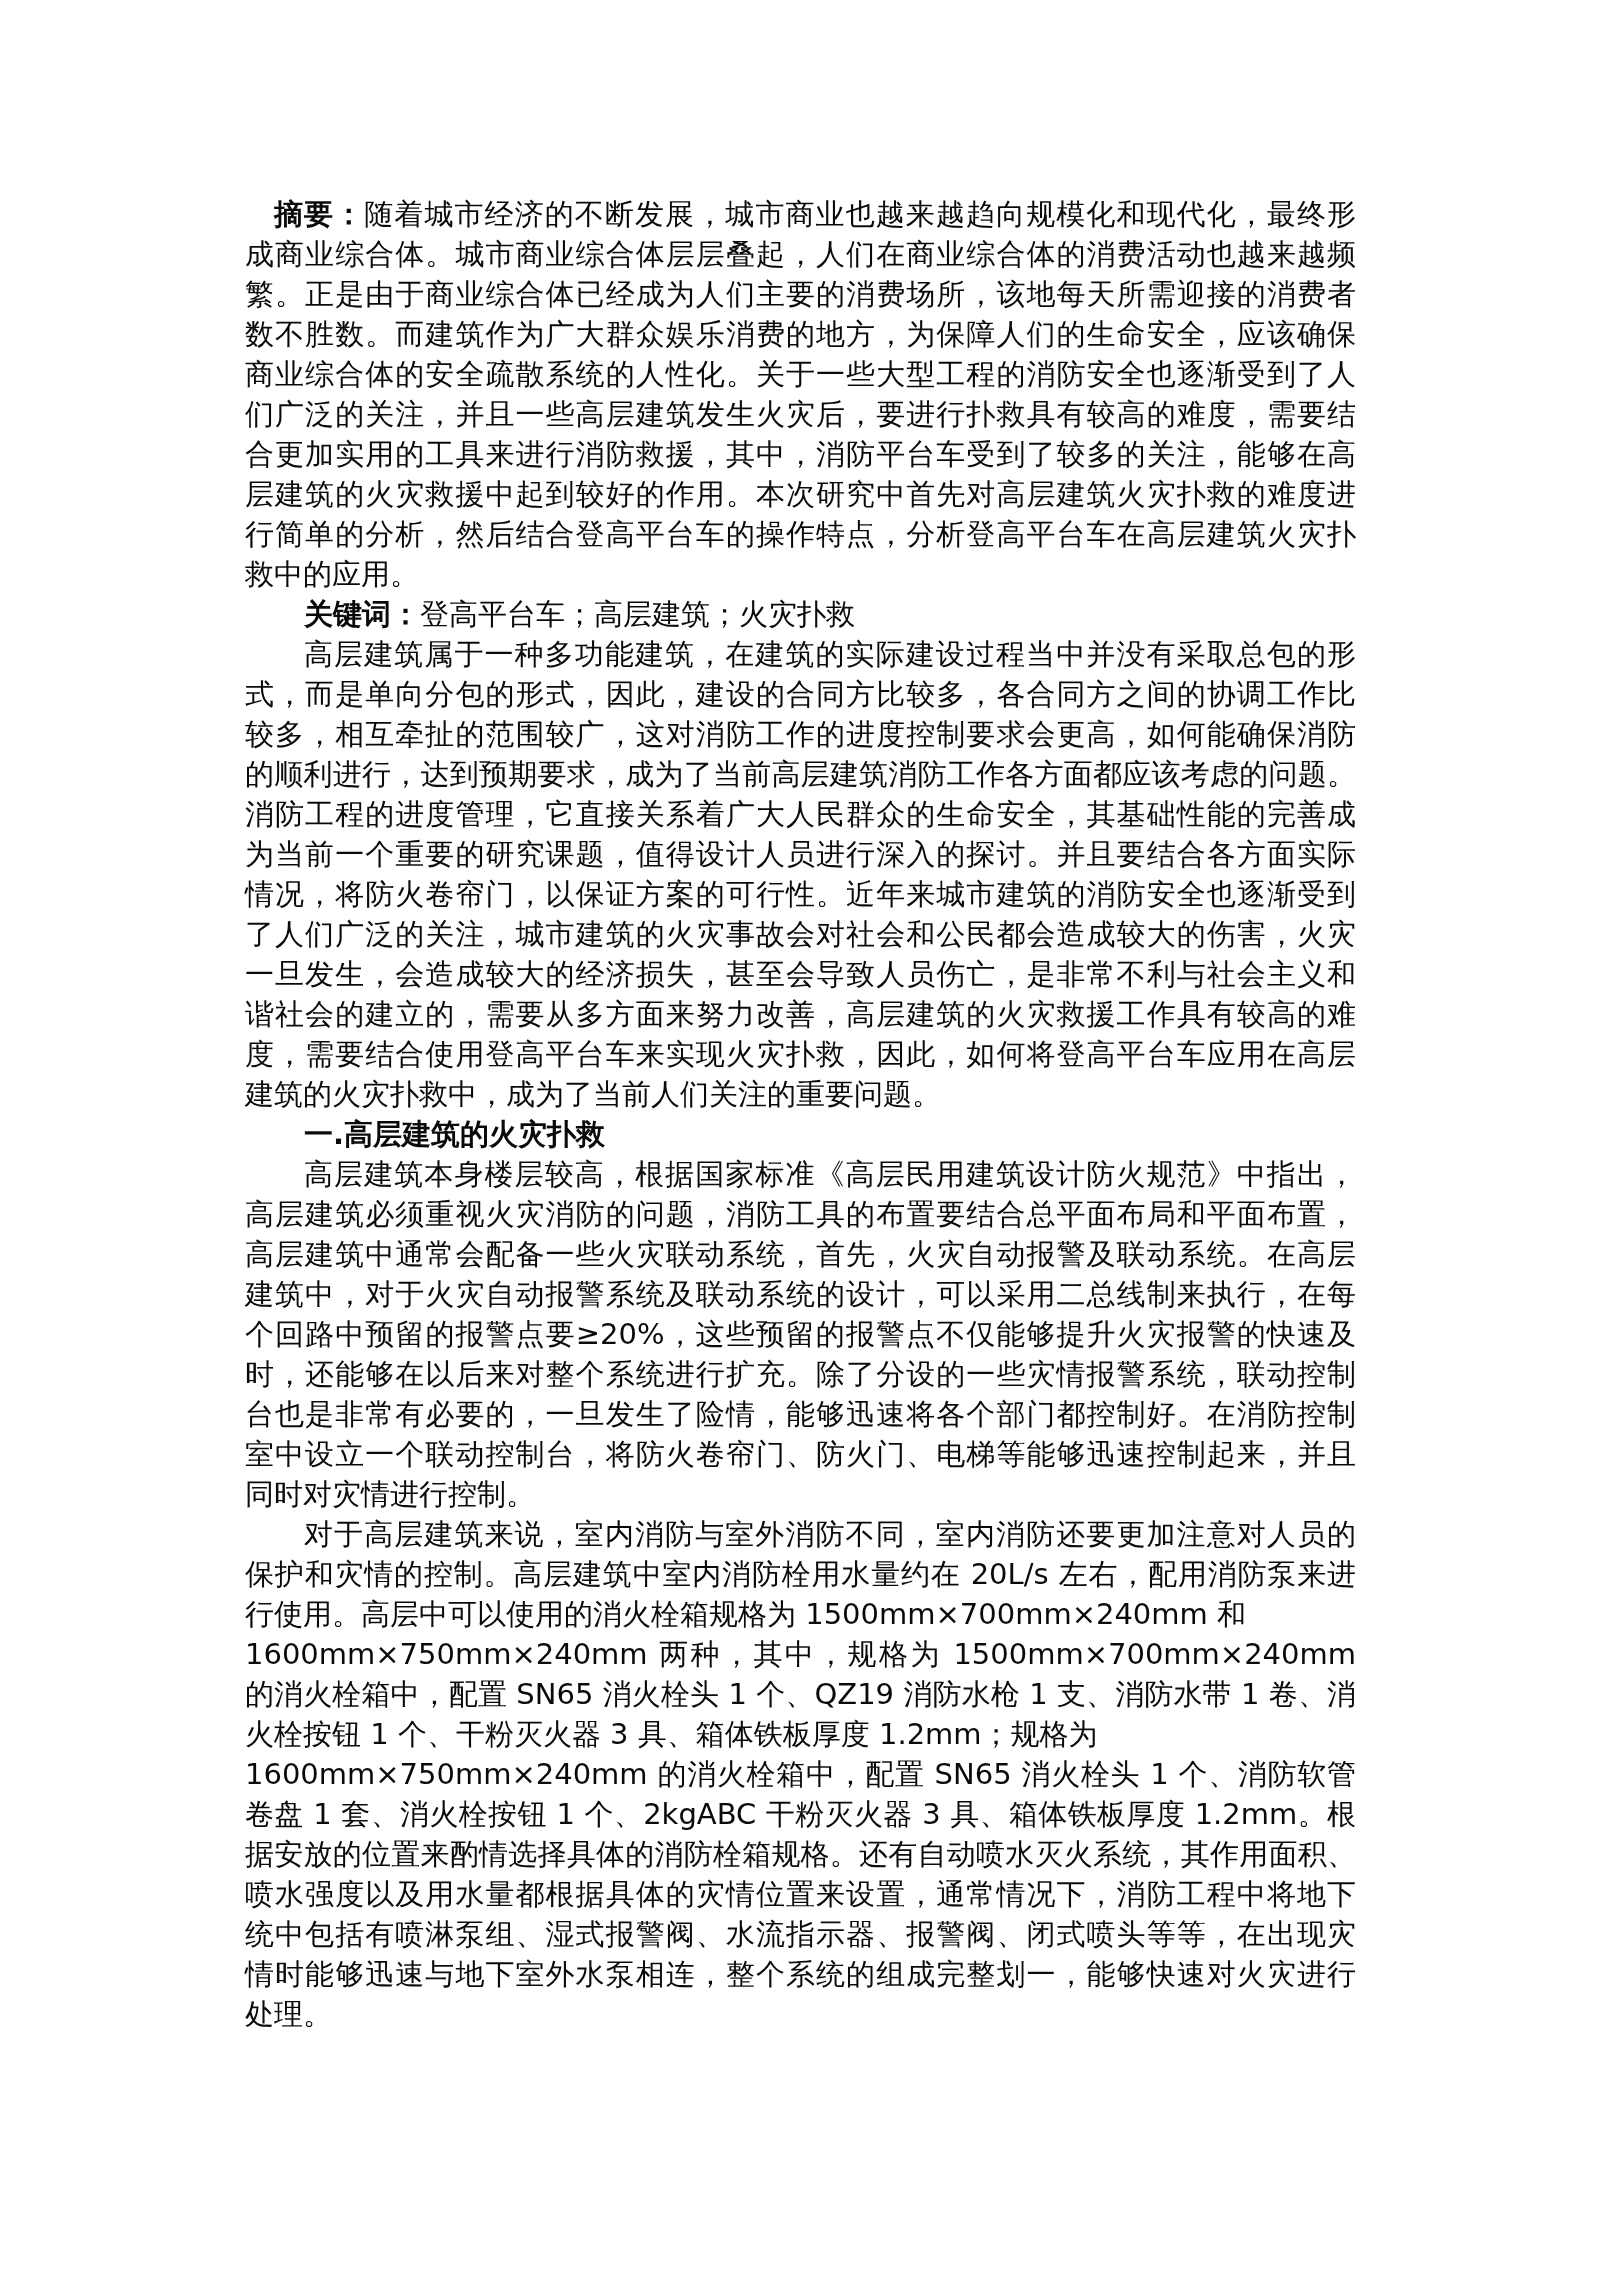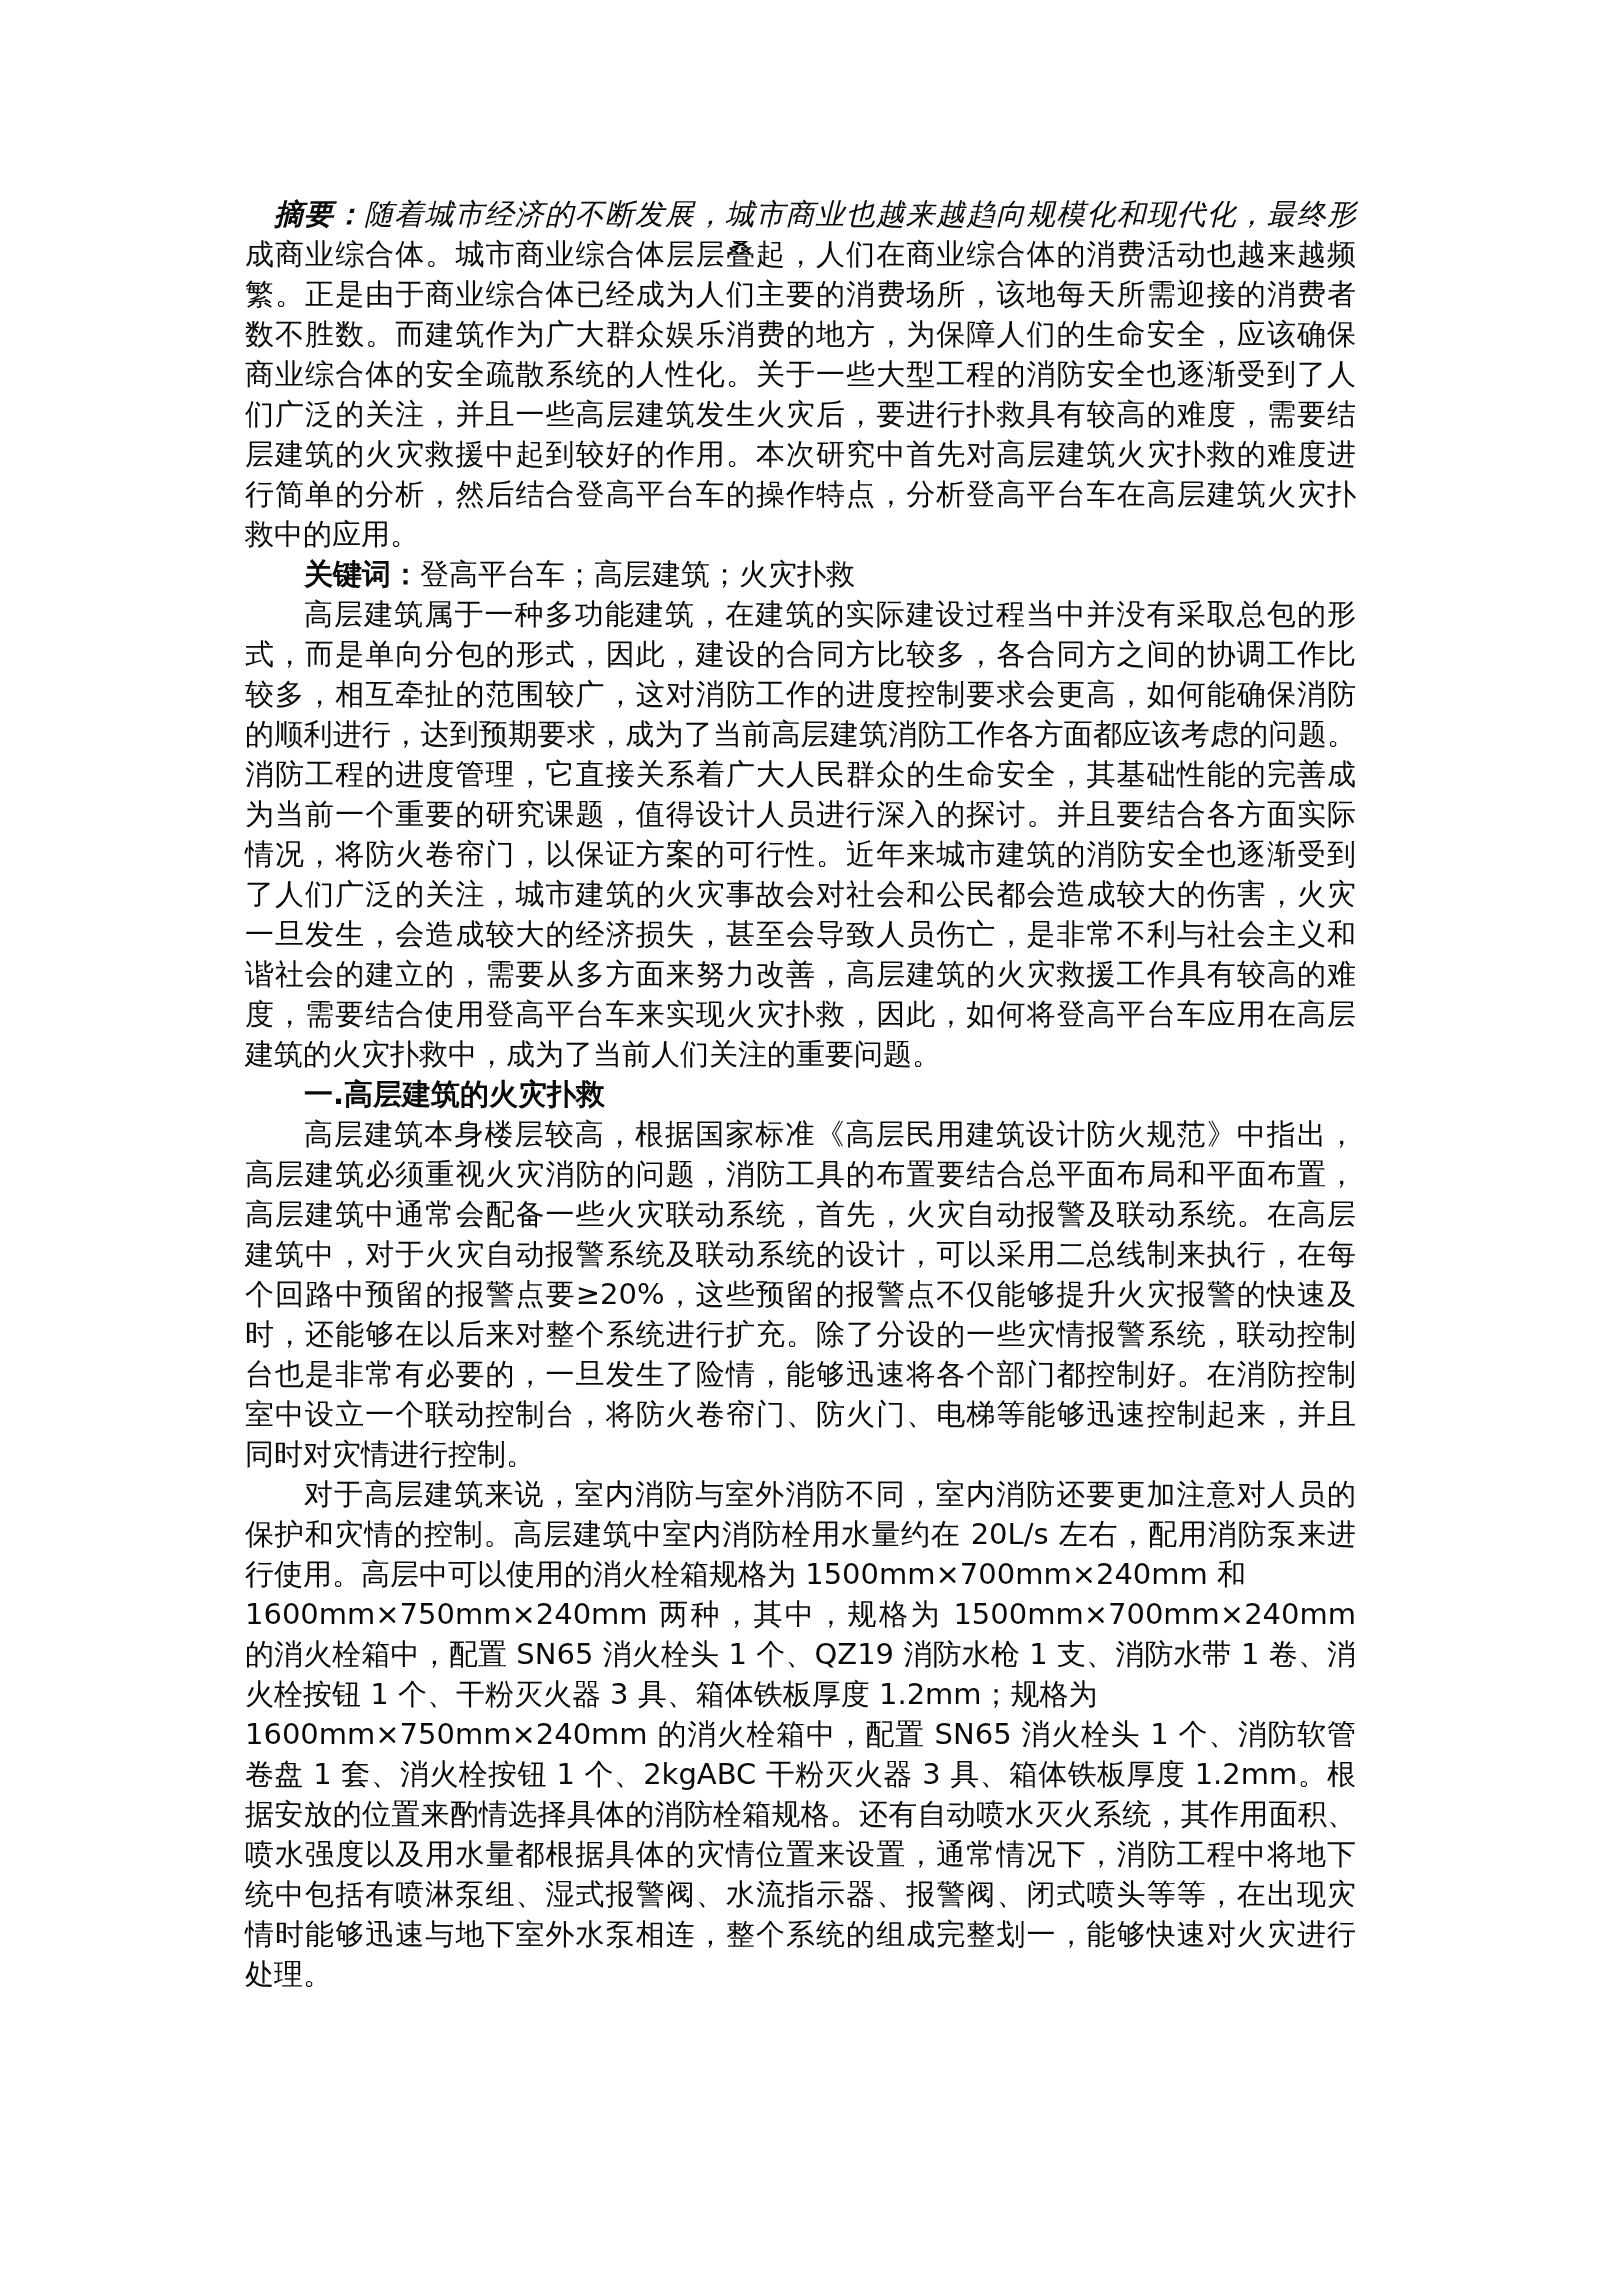--- a/index.html
+++ b/index.html
@@ -29,36 +29,37 @@
     height: 40px;
     line-height: 40px;
     white-space: nowrap;
     text-align: justify;
     text-align-last: justify;
   }
   .ln.short {
     text-align: right;
     text-align-last: left;
   }
-  .ind1 { padding-left: 29px; font-style: italic; }
+  .ind1 { padding-left: 29px; }
   .ind2 { padding-left: 59px; }
   .ln b { font-weight: bold; }
 </style>
 </head>
 <body>
 
 <div class="page">
   <div class="textblock">
 
     <div class="ln ind1"><b>摘要：</b><span>随着城市经济的不断发展，城市商业也越来越趋向规模化和现代化，最终形</span></div>
     <div class="ln">成商业综合体。城市商业综合体层层叠起，人们在商业综合体的消费活动也越来越频</div>
     <div class="ln">繁。正是由于商业综合体已经成为人们主要的消费场所，该地每天所需迎接的消费者</div>
     <div class="ln">数不胜数。而建筑作为广大群众娱乐消费的地方，为保障人们的生命安全，应该确保</div>
     <div class="ln">商业综合体的安全疏散系统的人性化。关于一些大型工程的消防安全也逐渐受到了人</div>
     <div class="ln">们广泛的关注，并且一些高层建筑发生火灾后，要进行扑救具有较高的难度，需要结</div>
+    <div class="ln">合更加实用的工具来进行消防救援，其中，消防平台车受到了较多的关注，能够在高</div>
     <div class="ln">层建筑的火灾救援中起到较好的作用。本次研究中首先对高层建筑火灾扑救的难度进</div>
     <div class="ln">行简单的分析，然后结合登高平台车的操作特点，分析登高平台车在高层建筑火灾扑</div>
     <div class="ln short">救中的应用。</div>
 
     <div class="ln ind2 short"><b>关键词：</b><span>登高平台车；高层建筑；火灾扑救</span></div>
 
     <div class="ln ind2">高层建筑属于一种多功能建筑，在建筑的实际建设过程当中并没有采取总包的形</div>
     <div class="ln">式，而是单向分包的形式，因此，建设的合同方比较多，各合同方之间的协调工作比</div>
     <div class="ln">较多，相互牵扯的范围较广，这对消防工作的进度控制要求会更高，如何能确保消防</div>
     <div class="ln">的顺利进行，达到预期要求，成为了当前高层建筑消防工作各方面都应该考虑的问题。</div>

